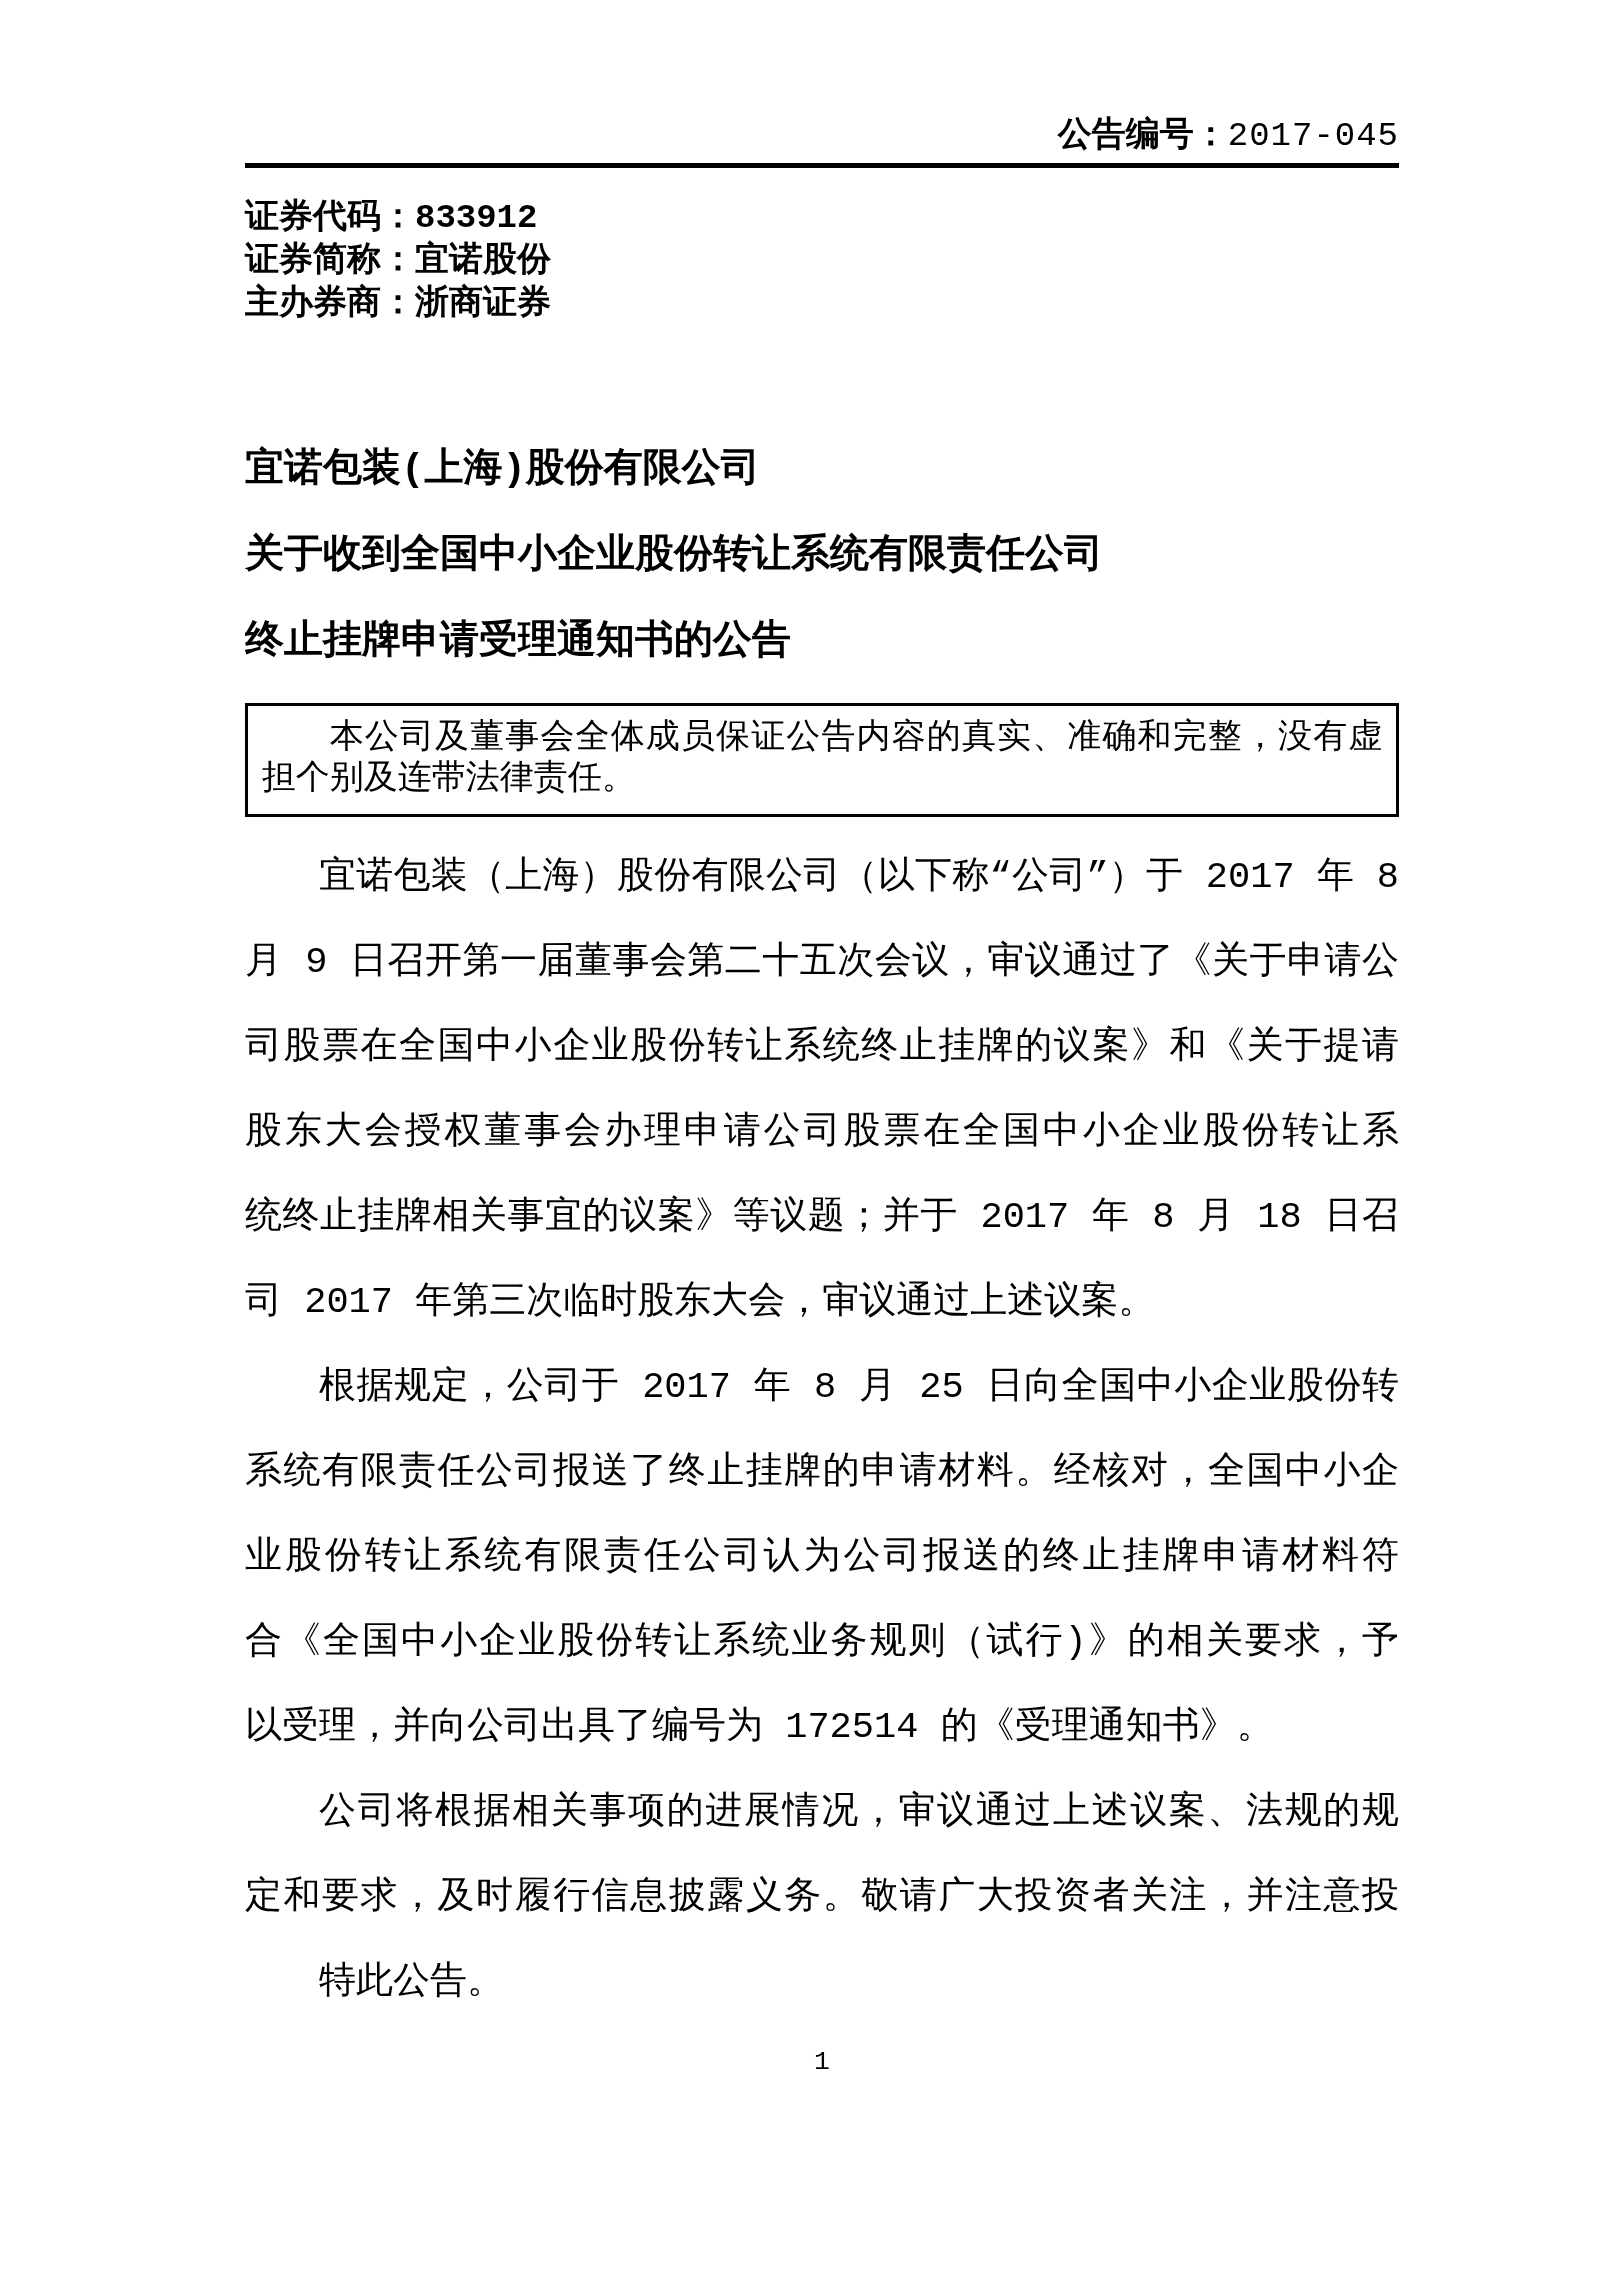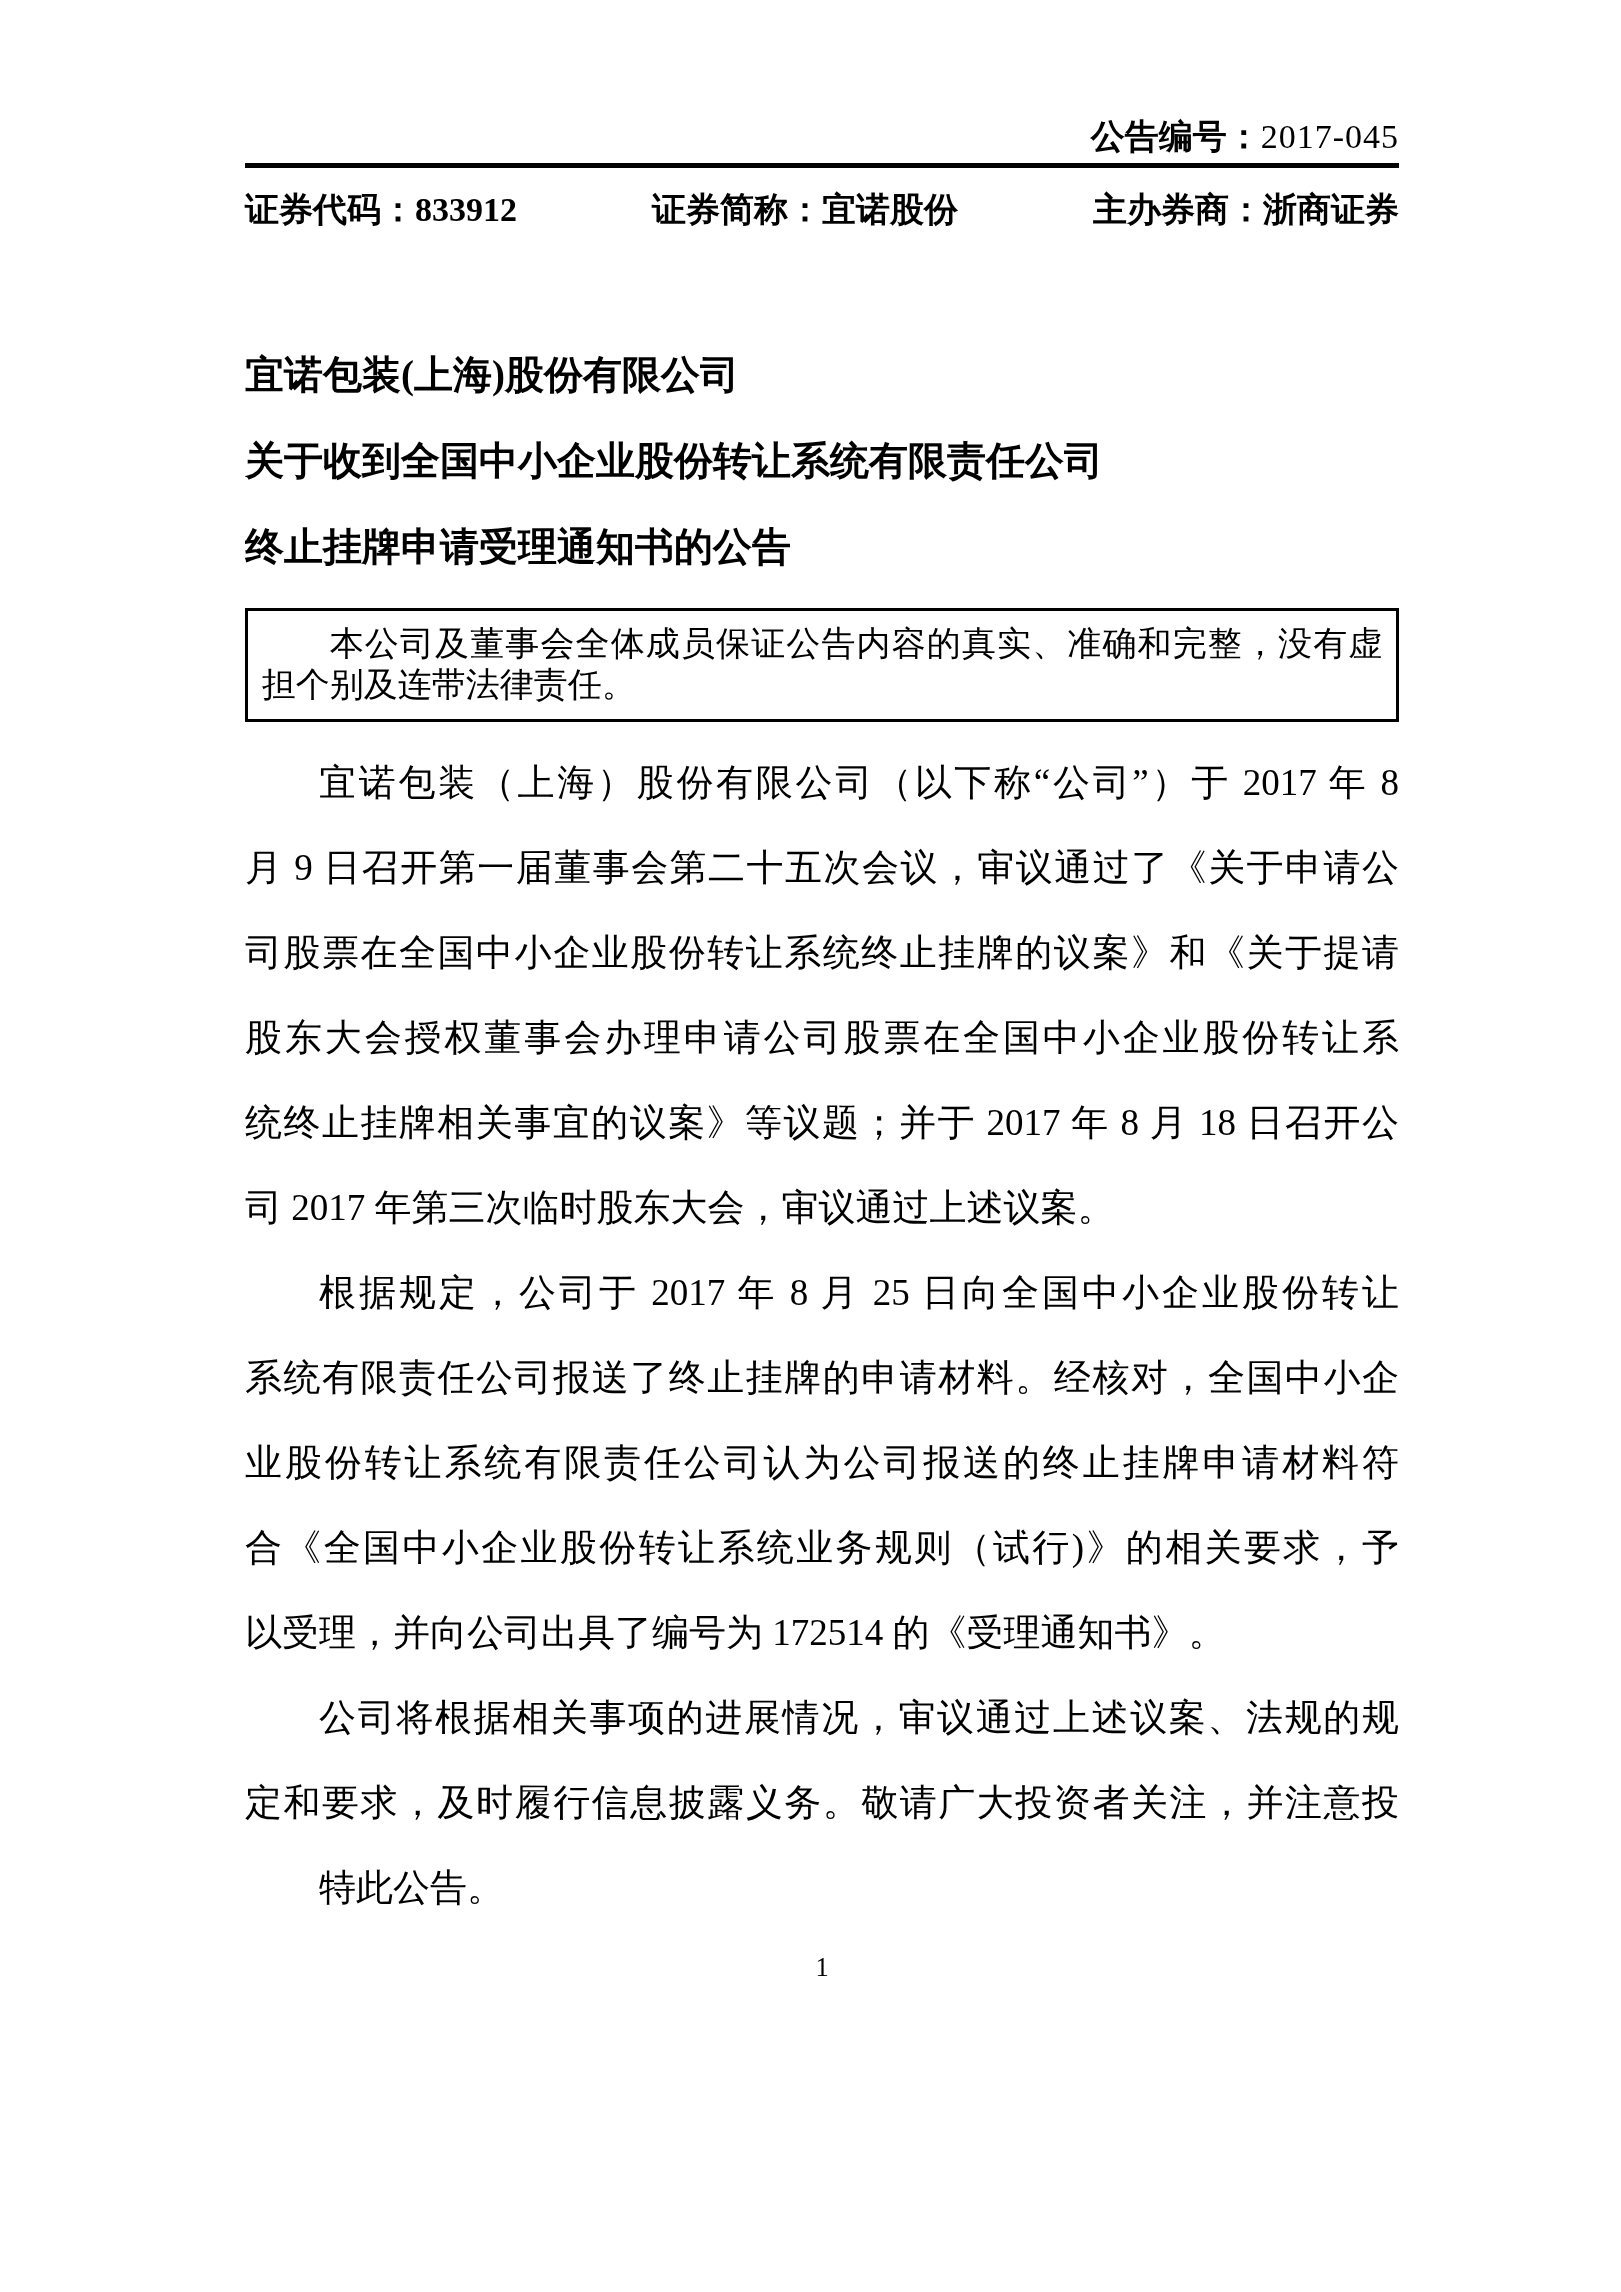--- a/index.html
+++ b/index.html
@@ -3,21 +3,21 @@
 <meta charset="utf-8">
 <style>
   * { margin: 0; padding: 0; box-sizing: border-box; }
   html, body { background: #ffffff; }
   .page {
     position: relative;
     width: 1621px;
     height: 2188px;
     background: #ffffff;
     color: #000000;
-    font-family: Liberation Serif, serif;
+    font-family: Liberation Mono, monospace;
     padding: 116px 222px 0 245px;
     overflow: hidden;
   }
   
   .announce-no {
     text-align: right;
     font-size: 34px;
     line-height: 41px;
     white-space: nowrap;
   }
@@ -27,25 +27,26 @@
   .rule {
     height: 4.9px;
     background: #000000;
     margin-top: 5.9px;
   }
   
   .header-row {
     display: flex;
     justify-content: space-between;
     align-items: baseline;
-    margin-top: 20px;
+    margin-top: 29px;
     font-size: 34px;
     line-height: 43px;
     font-weight: bold;
     white-space: nowrap;
+    flex-direction: column;
   }
   
   .title {
     margin-top: 101px;
     text-align: left;
     font-size: 39px;
     font-weight: bold;
   }
   .title .title-line { height: 86px; line-height: 86px; overflow: hidden; }
   

